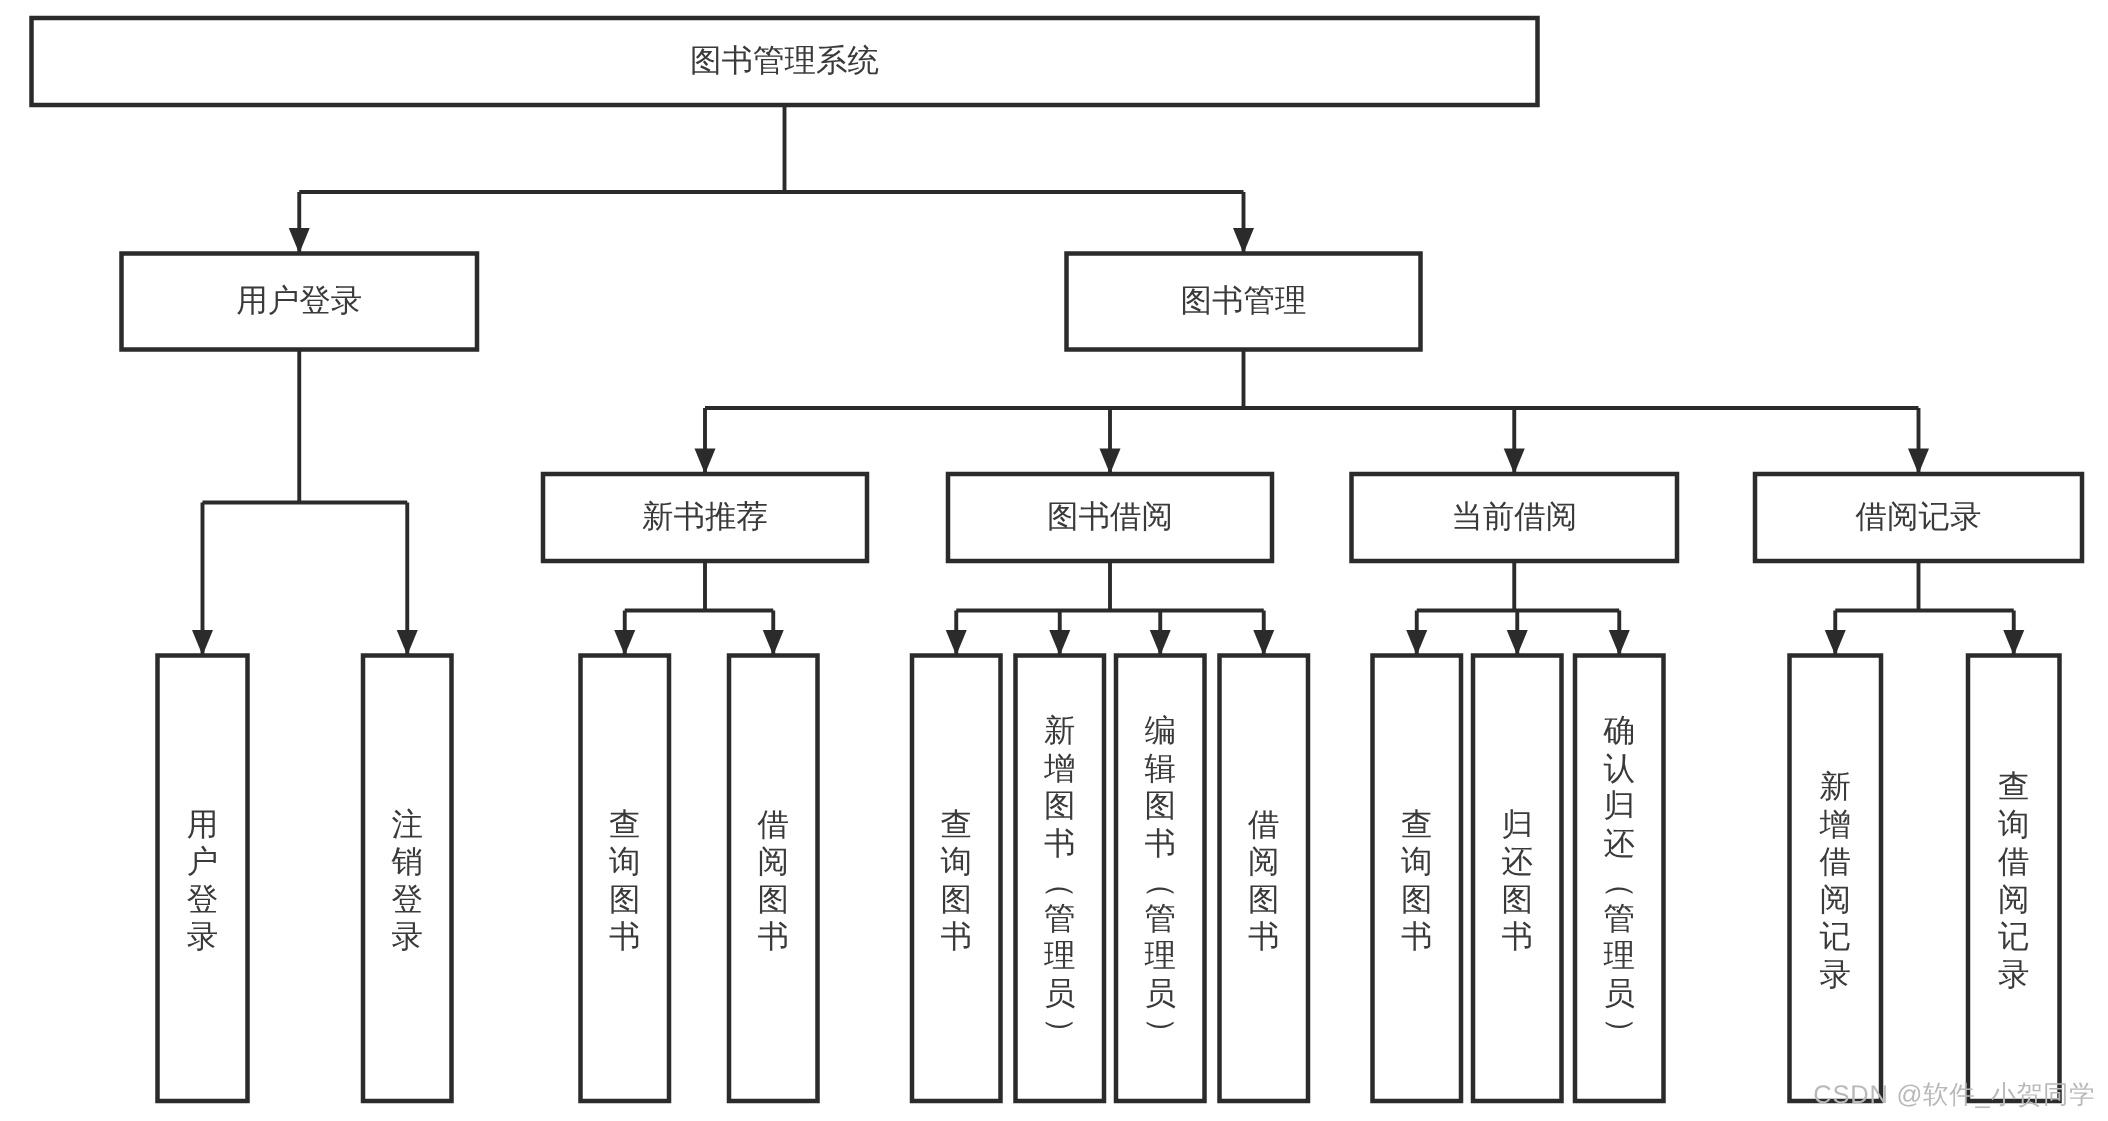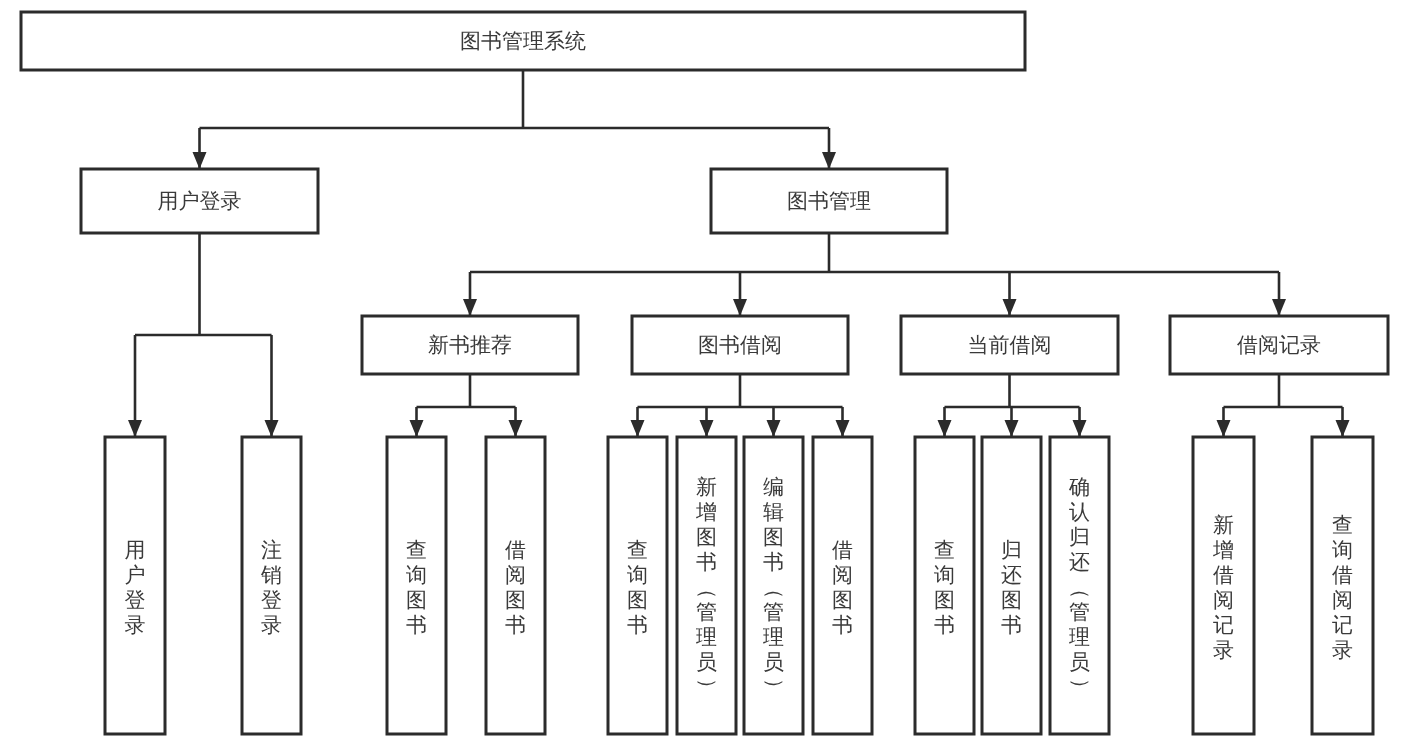--- a/index.html
+++ b/index.html
@@ -249,13 +249,14 @@
             <text x="1342.5" y="526" class="vert-label" dominant-baseline="middle">查</text>
             <text x="1342.5" y="551" class="vert-label" dominant-baseline="middle">询</text>
             <text x="1342.5" y="576" class="vert-label" dominant-baseline="middle">借</text>
             <text x="1342.5" y="601" class="vert-label" dominant-baseline="middle">阅</text>
             <text x="1342.5" y="626" class="vert-label" dominant-baseline="middle">记</text>
             <text x="1342.5" y="651" class="vert-label" dominant-baseline="middle">录</text>
           </g>
         </g>
       </g>
   </svg>
+  <div class="watermark">CSDN @软件_小贺同学</div>
 </div>
 
 </body></html>

